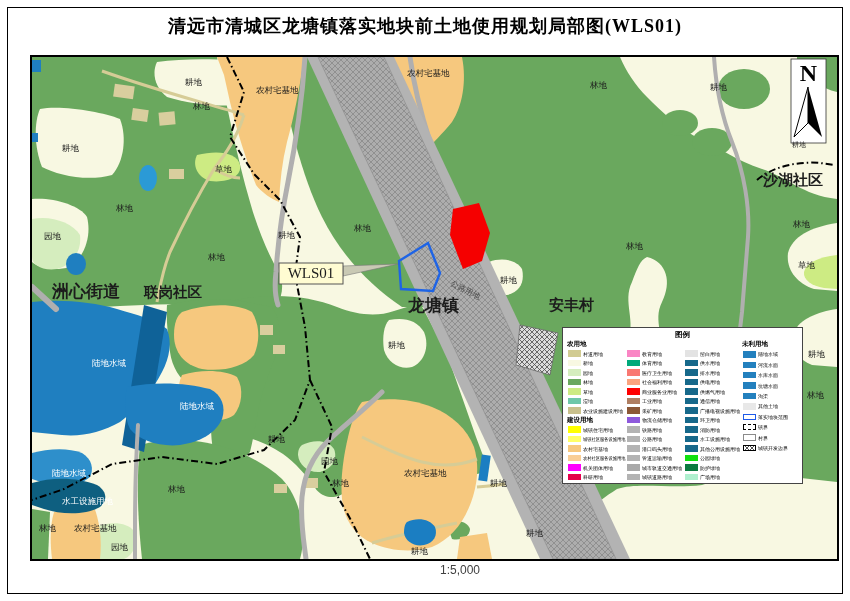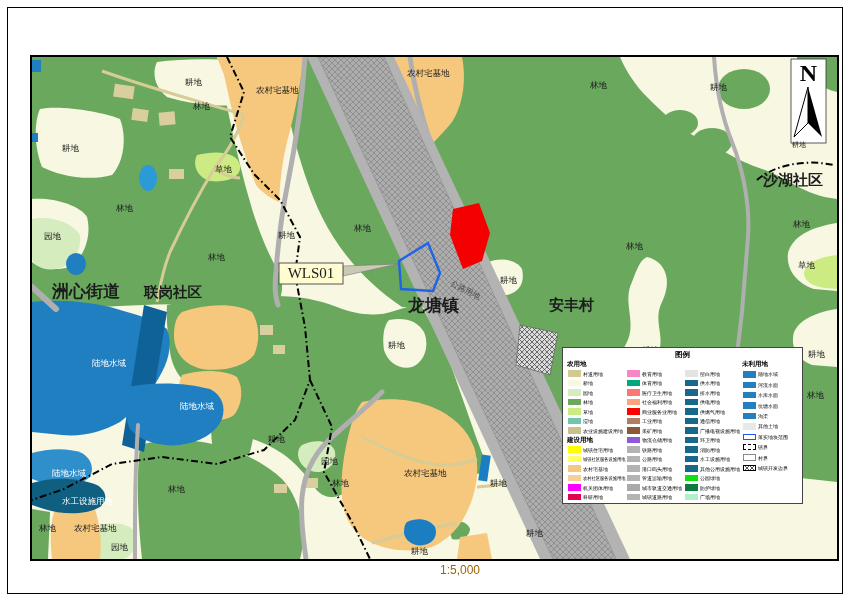--- a/index.html
+++ b/index.html
@@ -4,45 +4,46 @@
 <style>
   html,body{margin:0;padding:0;background:#fff;}
   #sheet{position:relative;width:850px;height:601px;background:#fff;overflow:hidden;
          font-family:"Liberation Serif","DejaVu Serif",serif;}
   #outer-frame{position:absolute;left:7px;top:7px;width:834px;height:585px;border:1px solid #000;}
   #page-title{position:absolute;left:0;top:14px;width:850px;text-align:center;
               font-size:18px;font-weight:bold;letter-spacing:1px;color:#000;}
   #map-frame{position:absolute;left:30px;top:55px;width:805px;height:502px;border:2px solid #000;background:#F8F8E2;}
   #map-svg{position:absolute;left:0;top:0;}
   
-  #legend{position:absolute;left:562px;top:347px;width:239px;height:155px;background:#fff;
+  #legend{position:absolute;left:562px;top:327px;width:239px;height:155px;background:#fff;
           border:1px solid #444;z-index:5;overflow:hidden;}
   #legend-title{position:absolute;left:0;top:2px;width:100%;text-align:center;
                 font-size:7.5px;font-weight:bold;color:#000;}
   .lg-header{position:absolute;font-size:6.5px;font-weight:bold;color:#000;white-space:nowrap;}
   .lg-item{position:absolute;height:8px;display:flex;align-items:center;white-space:nowrap;}
   .lg-sw{width:13px;height:6.5px;margin-right:2px;flex:0 0 13px;box-sizing:border-box;}
   .lg-sw.outline-blue{background:#fff;border:1.6px solid #1E5AE8;}
   .lg-sw.dash-black{background:#fff;border:1.2px dashed #000;}
   .lg-sw.outline-gray{background:#fff;border:1px solid #8a8a8a;}
   .lg-sw.hatch{border:1px solid #000;background:
       repeating-linear-gradient(45deg,#555 0,#555 .7px,transparent .7px,transparent 3.5px),
       repeating-linear-gradient(-45deg,#555 0,#555 .7px,transparent .7px,transparent 3.5px),#fff;}
   .lg-label{font-size:5px;color:#000;font-family:"Liberation Sans","DejaVu Sans",sans-serif;transform-origin:left center;}
   
   #datum{position:absolute;left:18px;top:561px;font-family:"Liberation Sans","DejaVu Sans",sans-serif;
          font-size:12.5px;color:#111;line-height:15px;}
   #scale-label{position:absolute;left:400px;top:563px;width:120px;text-align:center;
-         font-family:"Liberation Sans","DejaVu Sans",sans-serif;font-size:12px;color:#a16207;}
+         font-family:"Liberation Sans","DejaVu Sans",sans-serif;font-size:12px;color:#404040;}
 </style>
 </head>
 <body>
 
 <div id="sheet">
   <div id="outer-frame"></div>
+  <div id="page-title">清远市清城区龙塘镇落实地块前土地使用规划局部图(WLS01)</div>
 
   <div id="map-frame">
     <svg id="map-svg" width="805" height="502" viewBox="0 0 805 502">
       <defs>
         <pattern id="xh" width="6" height="6" patternUnits="userSpaceOnUse">
           <rect width="6" height="6" fill="#ADADAD"></rect>
           <path d="M0,0 L6,6 M6,0 L0,6" stroke="#8C8C8C" stroke-width="0.9"></path>
         </pattern>
         <pattern id="xh2" width="5" height="5" patternUnits="userSpaceOnUse">
           <rect width="5" height="5" fill="#DCDCDC"></rect>

